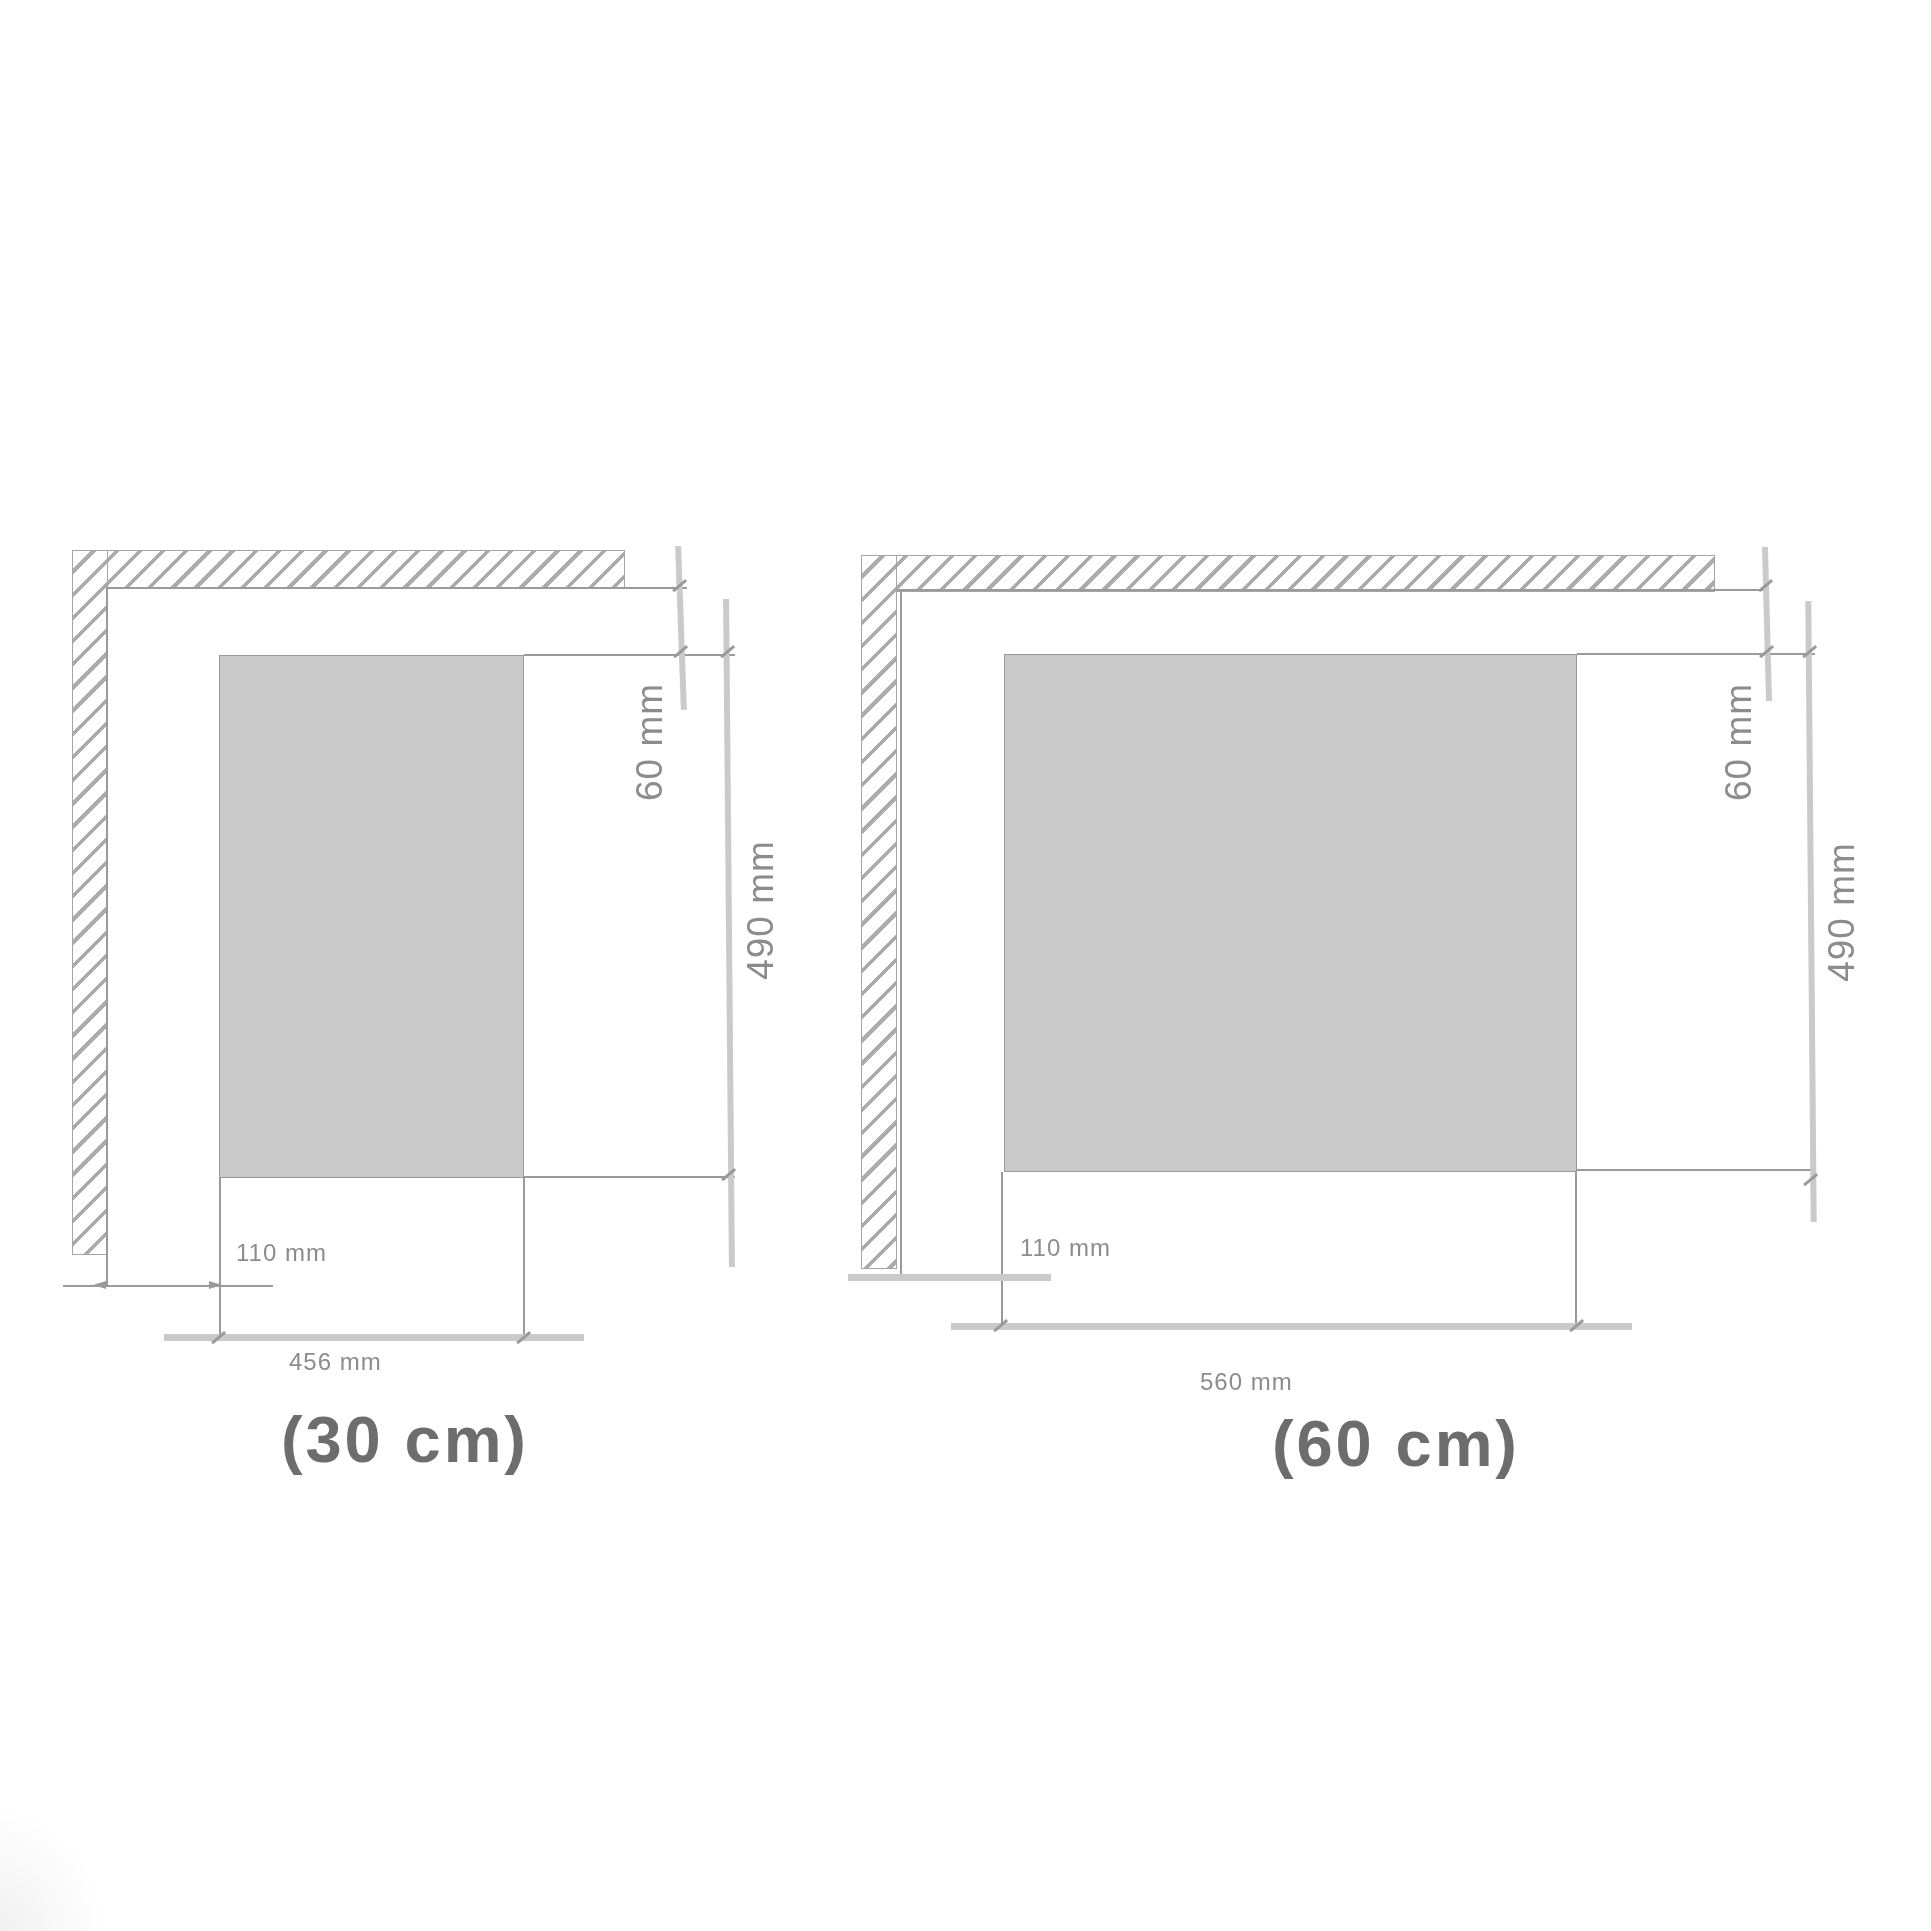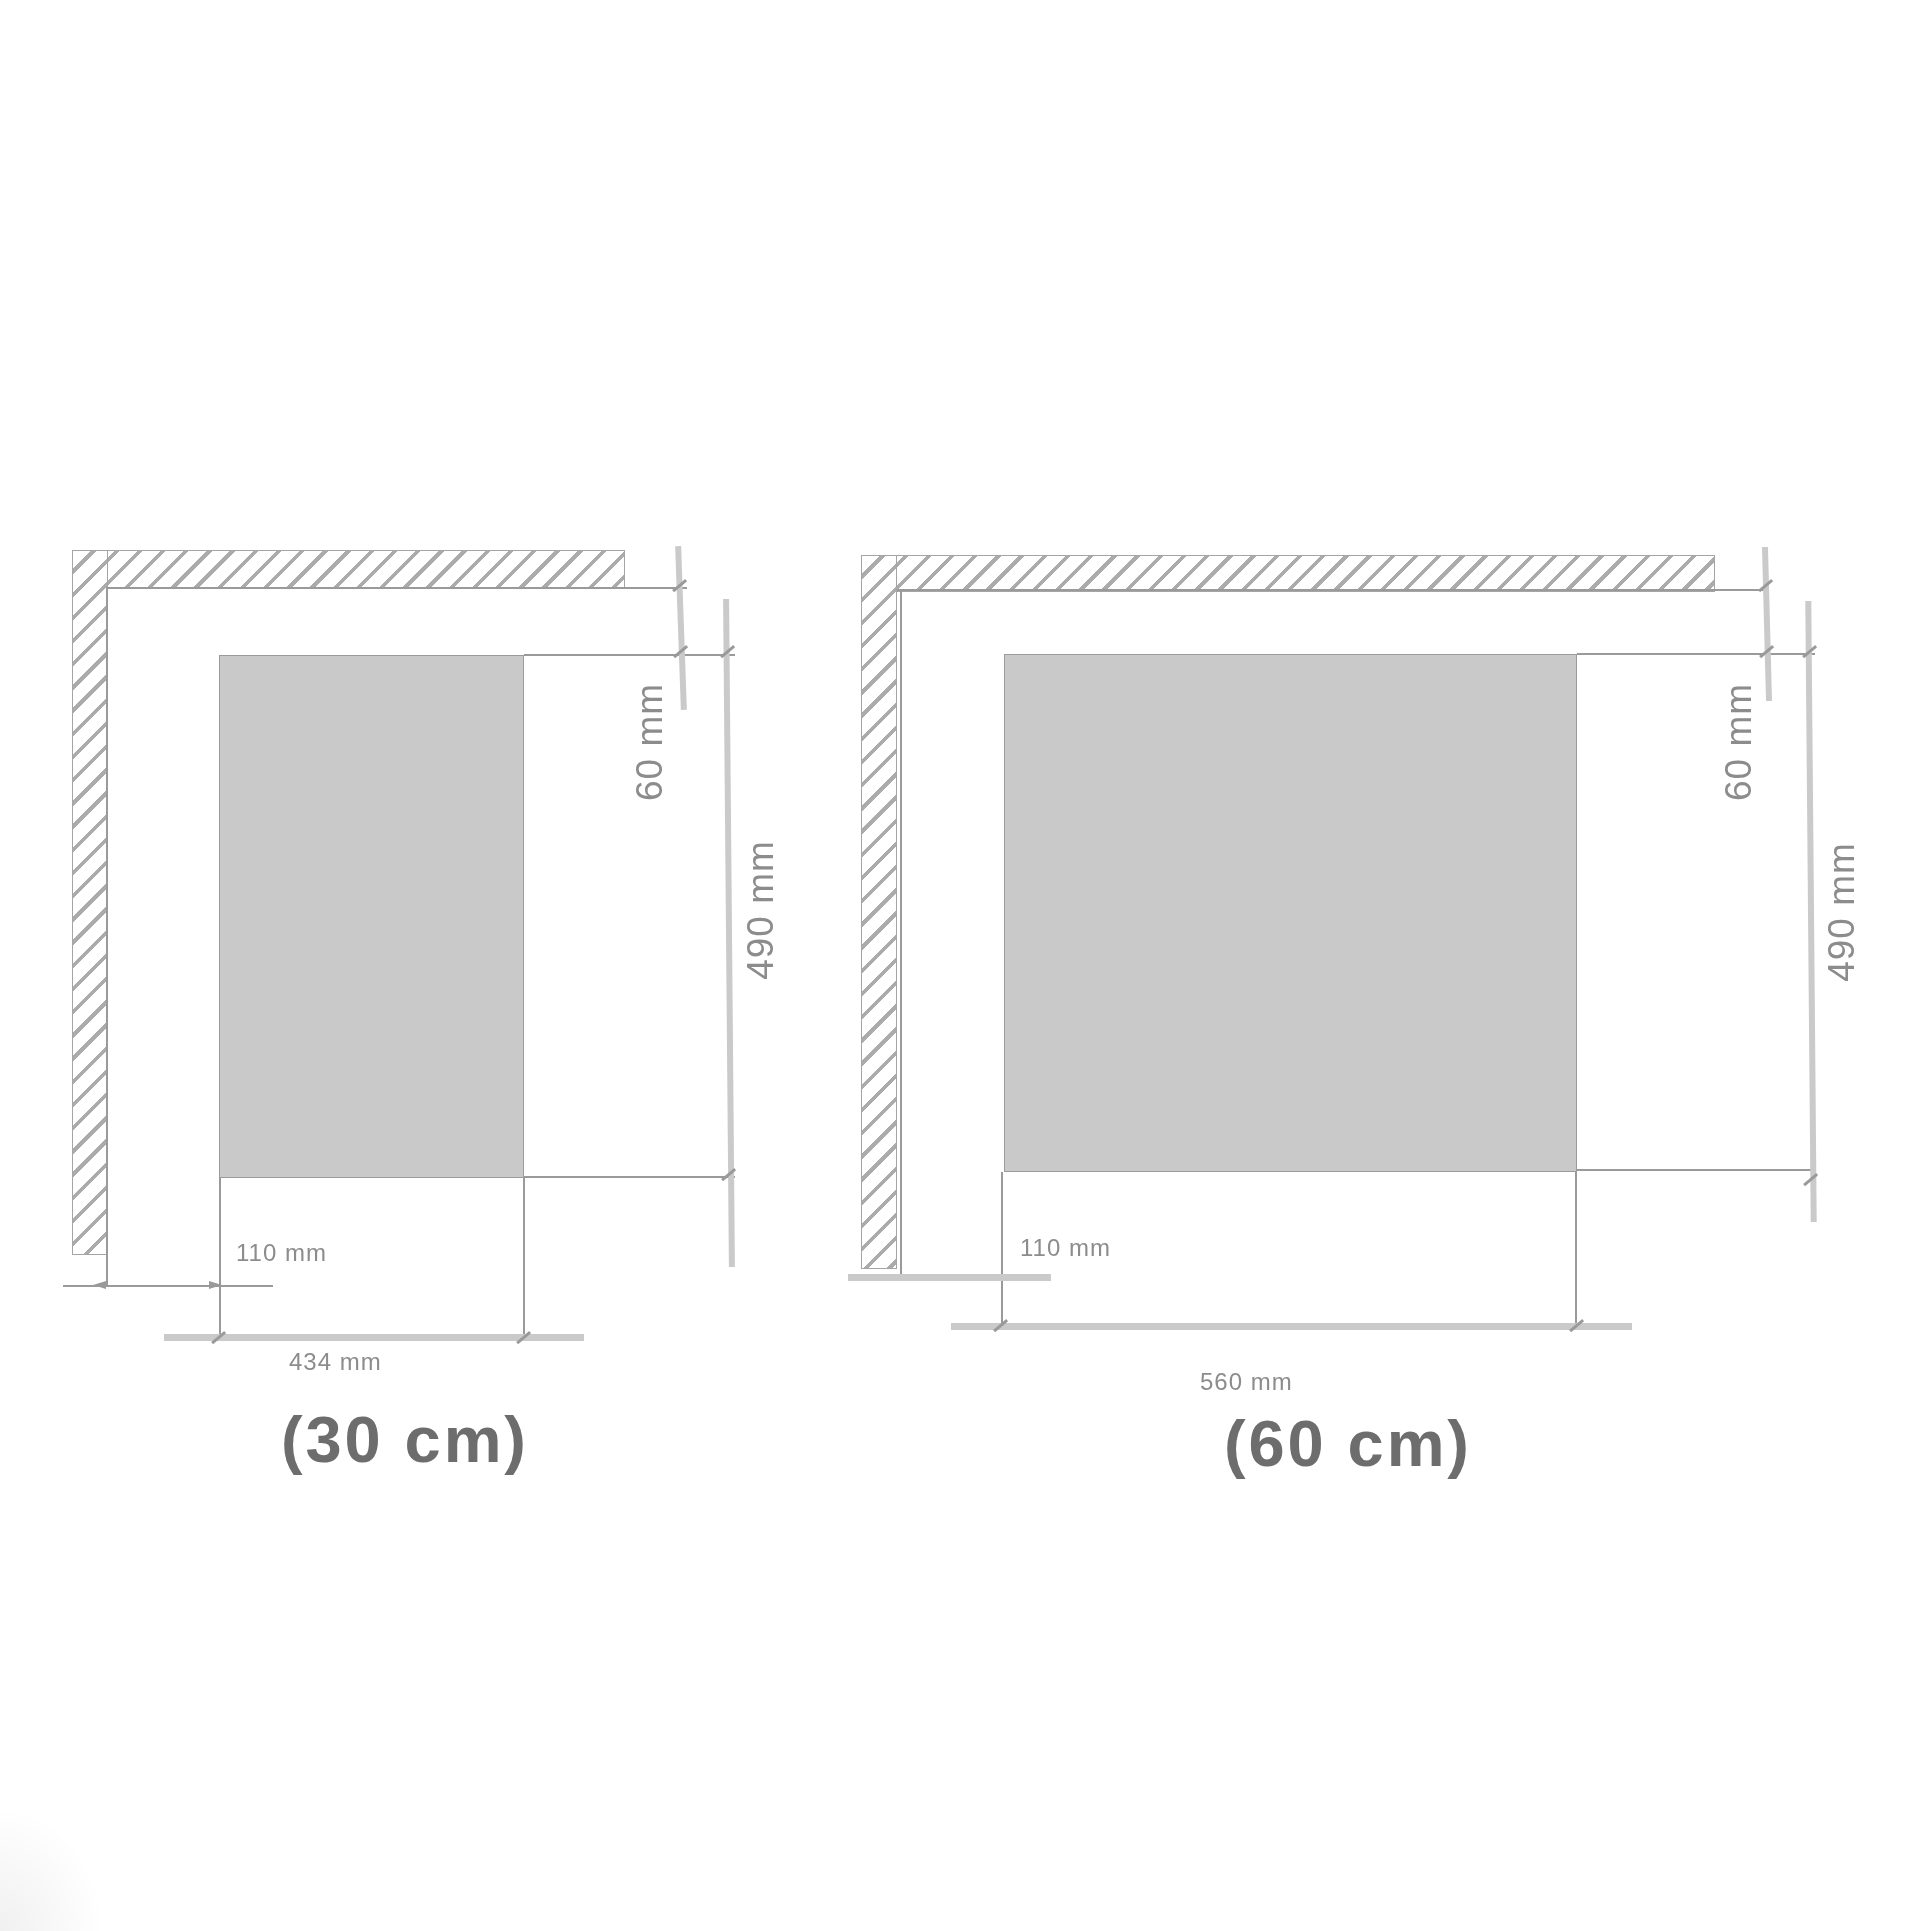--- a/index.html
+++ b/index.html
@@ -80,21 +80,21 @@
     <div class="arrow-l" style="left:93px;top:1281px;"></div>
     <div class="arrow-r" style="left:209px;top:1281px;"></div>
 
     <div class="thick-h" style="left:164px;top:1334px;width:420px;"></div>
     <div class="tick" style="left:217px;top:1329px;"></div>
     <div class="tick" style="left:522px;top:1329px;"></div>
 
     <div class="rotlab" style="left:650px;top:742px;">60 mm</div>
     <div class="rotlab" style="left:761px;top:910px;">490 mm</div>
     <div class="dimlabel" style="left:236px;top:1239px;">110 mm</div>
-    <div class="dimlabel" style="left:289px;top:1348px;">434 mm</div>
+    <div class="dimlabel" style="left:289px;top:1348px;">456 mm</div>
     <div class="caption" style="left:281px;top:1402px;">(30 cm)</div>
   </div>
 
   <div>
 
     <div class="hatch" style="left:861px;top:555px;width:854px;height:37px;"></div>
     <div class="hatch" style="left:861px;top:555px;width:36px;height:714px;"></div>
 
     <div class="hline" style="left:897px;top:589px;width:872px;"></div>
     <div class="vline" style="left:900px;top:589px;height:687px;"></div>
@@ -116,18 +116,18 @@
     <div class="thick-h" style="left:848px;top:1274px;width:203px;"></div>
 
     <div class="thick-h" style="left:951px;top:1323px;width:681px;"></div>
     <div class="tick" style="left:999px;top:1317px;"></div>
     <div class="tick" style="left:1575px;top:1317px;"></div>
 
     <div class="rotlab" style="left:1739px;top:742px;">60 mm</div>
     <div class="rotlab" style="left:1842px;top:912px;">490 mm</div>
     <div class="dimlabel" style="left:1020px;top:1234px;">110 mm</div>
     <div class="dimlabel" style="left:1200px;top:1368px;">560 mm</div>
-    <div class="caption" style="left:1224px;top:1406px;">(60 cm)</div>
+    <div class="caption" style="left:1272px;top:1406px;">(60 cm)</div>
   </div>
 
   <div class="corner-shade"></div>
 </div>
 
 
 </body></html>

